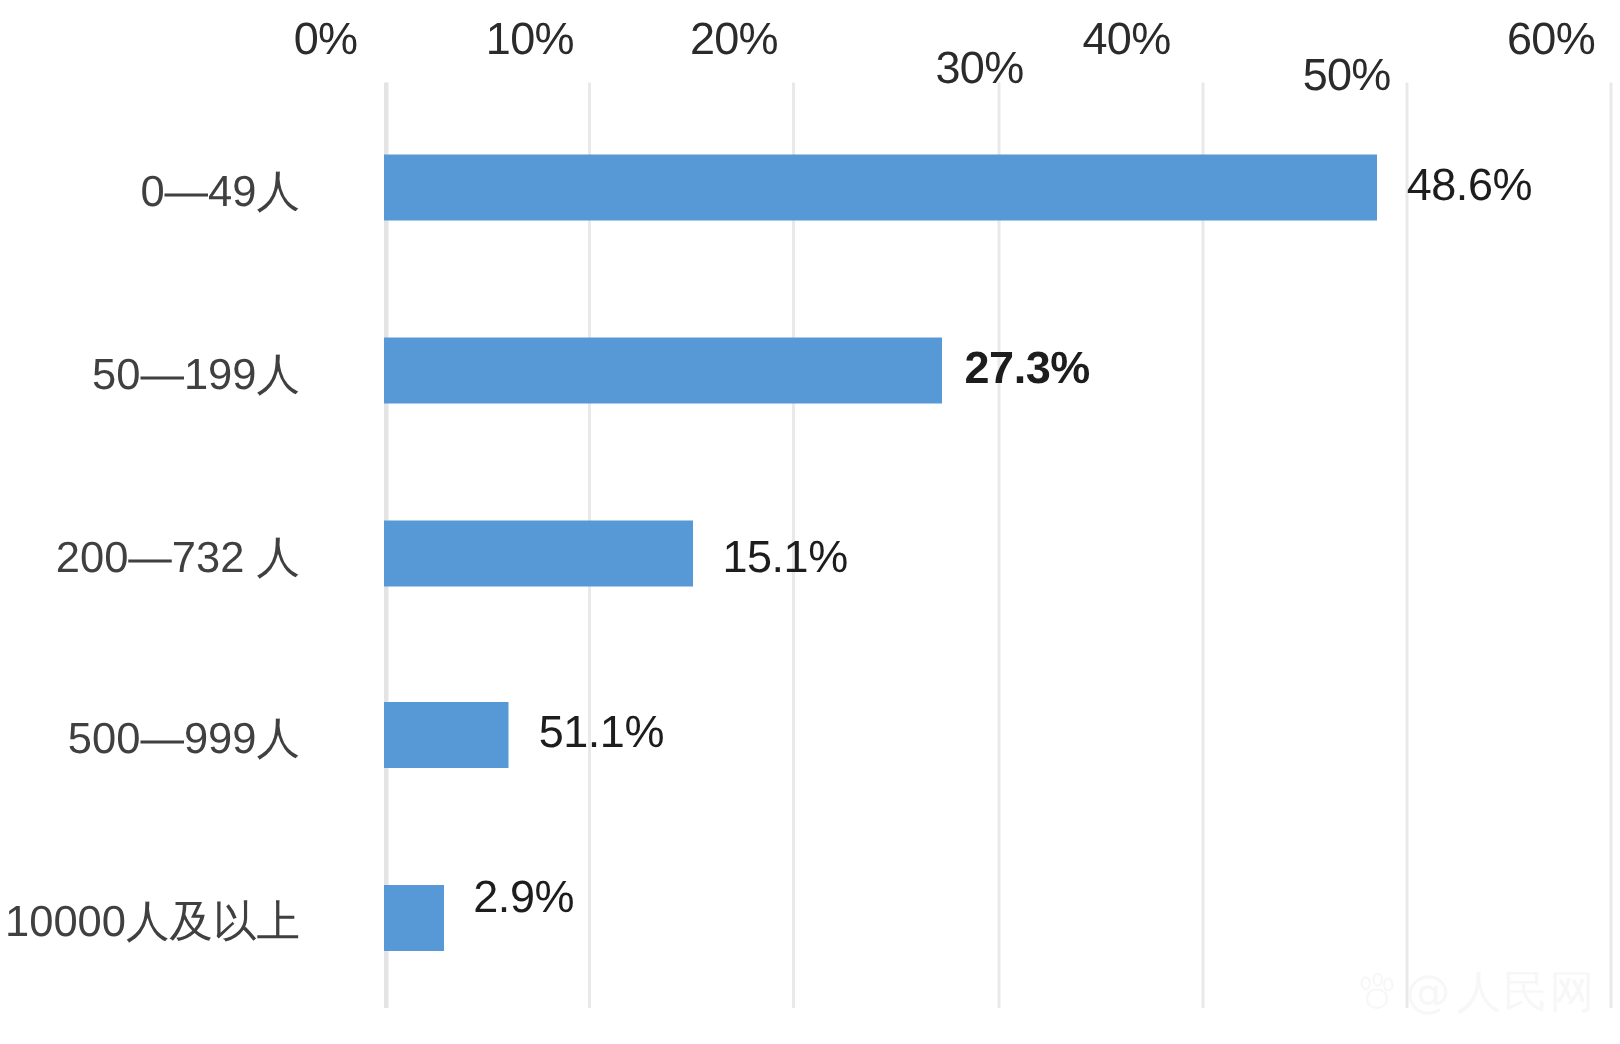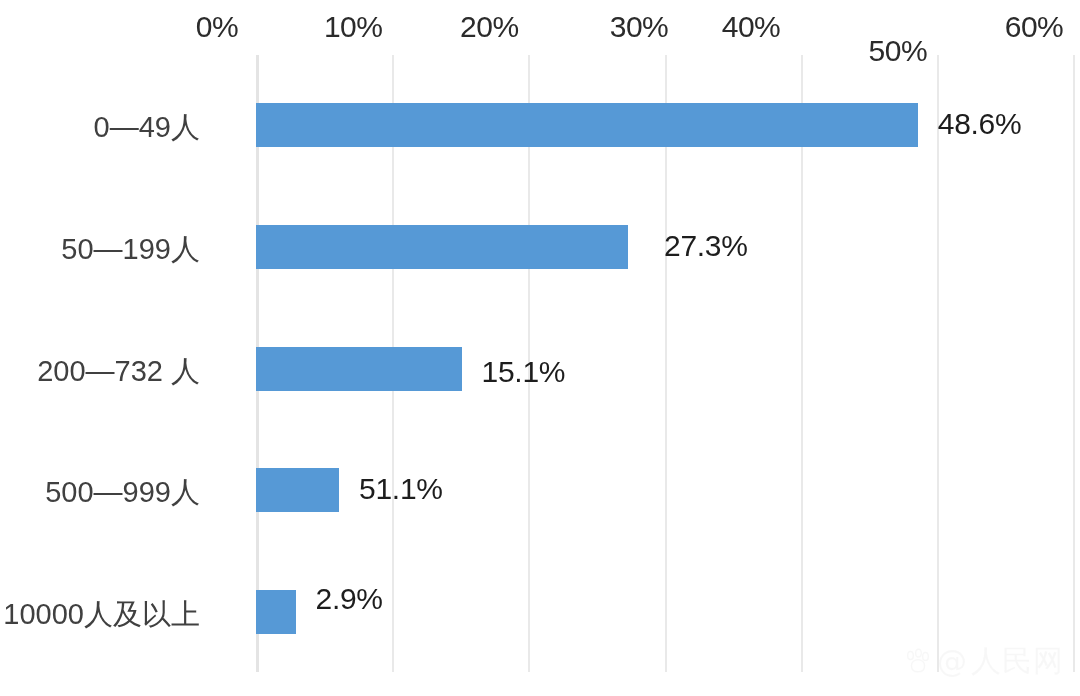--- a/index.html
+++ b/index.html
@@ -109,21 +109,21 @@
 </style>
 </head>
 <body>
 
 <div id="chart-root">
 
   <div>
     <div class="xtick" style="left:217px">0%</div>
     <div class="xtick" style="left: 353.2px;">10%</div>
     <div class="xtick" style="left: 489.3px;">20%</div>
-    <div class="xtick" style="left: 639px;">30%</div>
+    <div class="xtick" style="left: 653px; margin-top: 19px;">30%</div>
     <div class="xtick" style="left: 751px;">40%</div>
     <div class="xtick" style="left: 897.8px; margin-top: 24px;">50%</div>
     <div class="xtick" style="left:1034px">60%</div>
   </div>
 
   <div class="plot-area">
     <div class="gridline axis-line" style="left:0px"></div>
     <div class="gridline" style="left: 136.2px;"></div>
     <div class="gridline" style="left: 272.3px;"></div>
     <div class="gridline" style="left: 408.5px;"></div>
@@ -131,21 +131,21 @@
     <div class="gridline" style="left: 680.8px;"></div>
     <div class="gridline" style="left:817px"></div>
 
     <div class="bar" style="left: 0px; top: 48px; width: 661.8px; background: rgb(86, 153, 214);"></div>
     <div class="bar" style="left: 0px; top: 170px; width: 371.7px; background: rgb(86, 153, 214);"></div>
     <div class="bar" style="left: 0px; top: 292px; width: 205.6px; background: rgb(86, 153, 214);"></div>
     <div class="bar" style="left: 0px; top: 413px; width: 83.1px; background: rgb(86, 153, 214);"></div>
     <div class="bar" style="left: 0px; top: 535px; width: 39.5px; background: rgb(86, 153, 214);"></div>
 
     <div class="bar-value" style="left: 681.8px; top: 52px;">48.6%</div>
-    <div class="bar-value" style="left: 408px; top: 174px;">27.3%</div>
+    <div class="bar-value" style="left: 387px; top: 174px; font-weight: bold;">27.3%</div>
     <div class="bar-value" style="left: 225.6px; top: 300px;">15.1%</div>
     <div class="bar-value" style="left: 103.1px; top: 417px;">51.1%</div>
     <div class="bar-value" style="left: 59.5px; top: 527px;">2.9%</div>
   </div>
 
   <div>
     <div class="ylabel" style="right:880px; top:108px">0—49人</div>
     <div class="ylabel" style="right:880px; top:230px">50—199人</div>
     <div class="ylabel" style="right:880px; top:352px">200—732 人</div>
     <div class="ylabel" style="right:880px; top:473px">500—999人</div>

